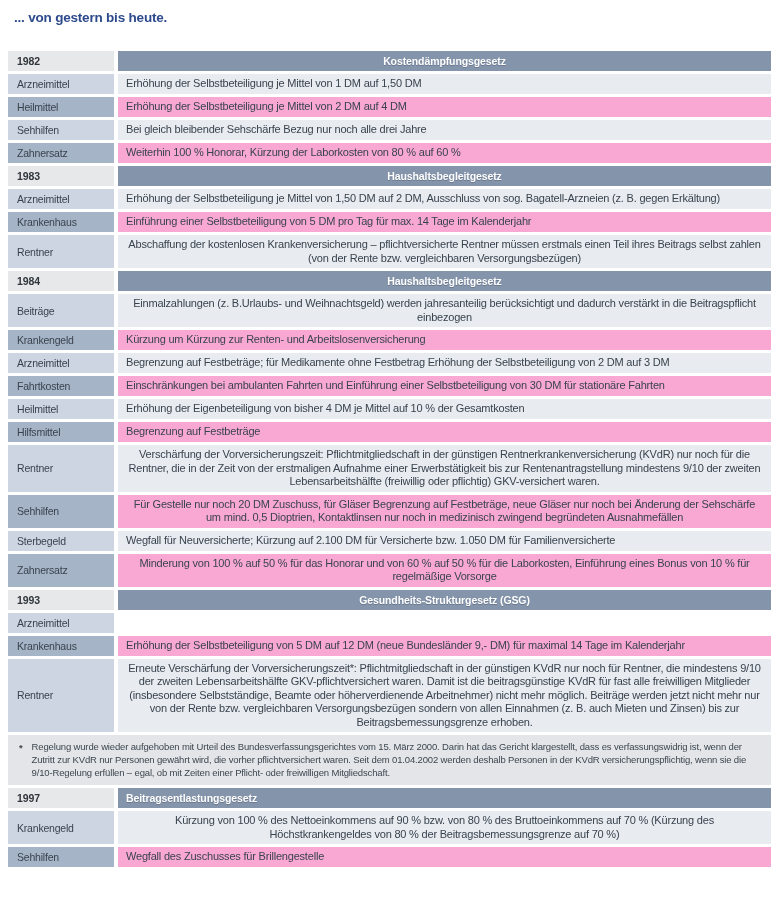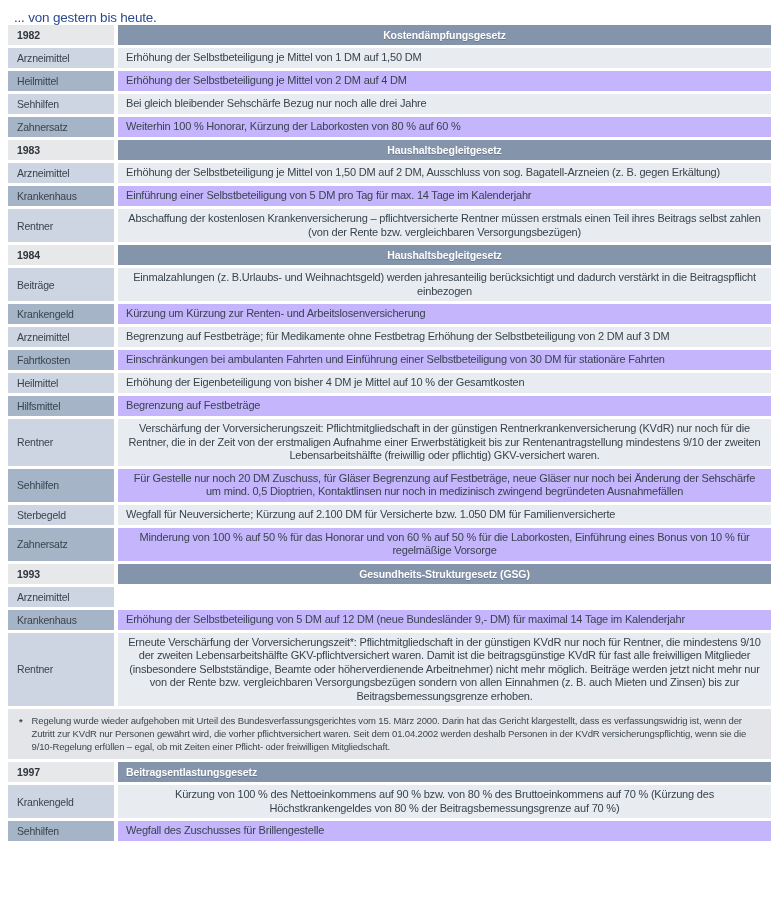--- a/index.html
+++ b/index.html
@@ -5,24 +5,24 @@
   html, body { margin:0; padding:0; background:#ffffff; }
   body {
     width:779px; height:897px;
     font-family:"Liberation Sans", sans-serif;
     color:#39434d;
     overflow:hidden;
   }
   .page { padding:7px 8px 0 8px; box-sizing:border-box; }
   .title {
     color:#2d4a8c;
-    font-weight:normal;
+    font-weight:bold;
     font-size:13.5px;
     letter-spacing:-0.2px;
-    margin:3px 0 0 6px;
+    margin:3px 0 26px 6px;
   }
   .table { display:flex; flex-direction:column; gap:3px; }
   .section { display:flex; flex-direction:column; gap:3px; }
   .row { display:flex; gap:4px; }
   .cell { box-sizing:border-box; }
   .year-cell {
     flex:0 0 106px; width:106px;
     background:#e7e8ea;
     font-weight:bold; font-size:10.5px; color:#30363c;
     display:flex; align-items:center;
@@ -54,21 +54,21 @@
     font-size:11px; line-height:13.5px;
     display:flex; align-items:center;
     padding:3px 8px;
     min-height:20px;
     letter-spacing:-0.2px;
     text-align:center;
   }
   .row.light .label-cell { background:#ccd5e1; }
   .row.light .text-cell  { background:#e8ebf0; }
   .row.dark  .label-cell { background:#a6b4c8; }
-  .row.dark  .text-cell  { background:#c4b5fd; }
+  .row.dark  .text-cell  { background:#f9a8d4; }
   .footnote {
     background:#e4e5e8;
     display:flex; gap:9px;
     padding:5px 10px 6px 11px;
     font-size:9.5px; line-height:13px;
     color:#3c4650;
     letter-spacing:-0.15px;
   }
   .fn-star { flex:0 0 auto; font-weight:bold; padding-top:1px; }
   .fn-text { flex:1; }

